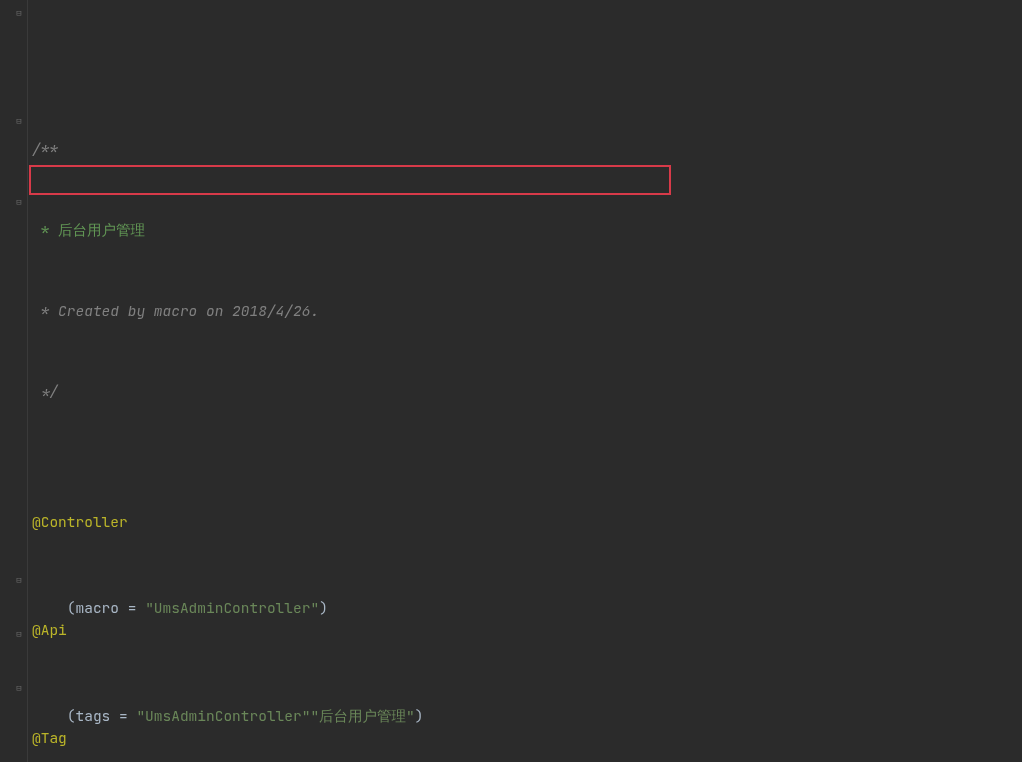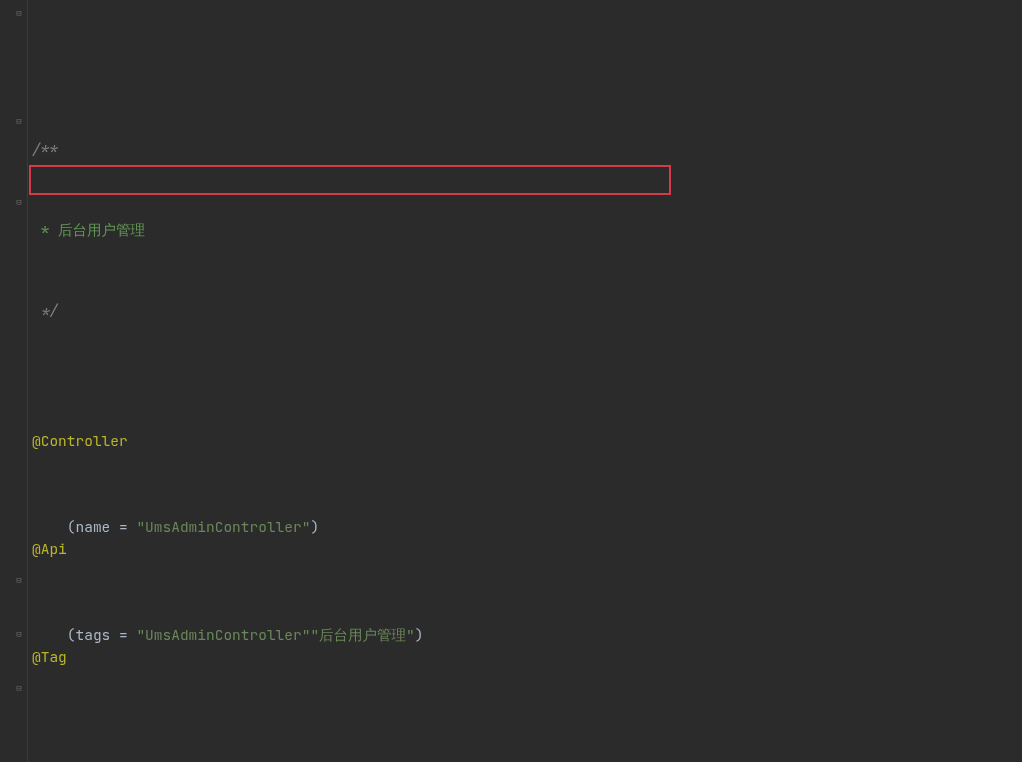--- a/index.html
+++ b/index.html
@@ -71,25 +71,26 @@
     <span class="fold-icon" style="top:575px">⊟</span>
     <span class="fold-icon" style="top:629px">⊟</span>
     <span class="fold-icon" style="top:683px">⊟</span>
   </div>
   <div class="code-area">
 
     <div class="red-box" style="top:165px; left:1px; width:642px; height:30px;"></div>
 
     <div class="line"><span class="c-comment">/**</span></div>
     <div class="line"><span class="c-comment-zh"> * 后台用户管理</span></div>
+    <div class="line"><span class="c-comment"> * Created by macro on 2018/4/26.</span></div>
     <div class="line"><span class="c-comment"> */</span></div>
 
     <div class="line"><span class="c-anno">@Controller</span></div>
 
-    <div class="line"><span class="c-anno">@Api</span><span class="c-ident">(</span><span class="c-ident">name = </span><span class="c-string">"UmsAdminController"</span><span class="c-ident">)</span></div>
+    <div class="line"><span class="c-anno">@Api</span><span class="c-ident">(</span><span class="c-ident">macro = </span><span class="c-string">"UmsAdminController"</span><span class="c-ident">)</span></div>
 
     <div class="line"><span class="c-anno">@Tag</span><span class="c-ident">(</span><span class="c-ident">tags = </span><span class="c-string">"UmsAdminController"</span><span class="c-string">"后台用户管理"</span><span class="c-ident">)</span></div>
 
     
 
     
 
     
 
     

